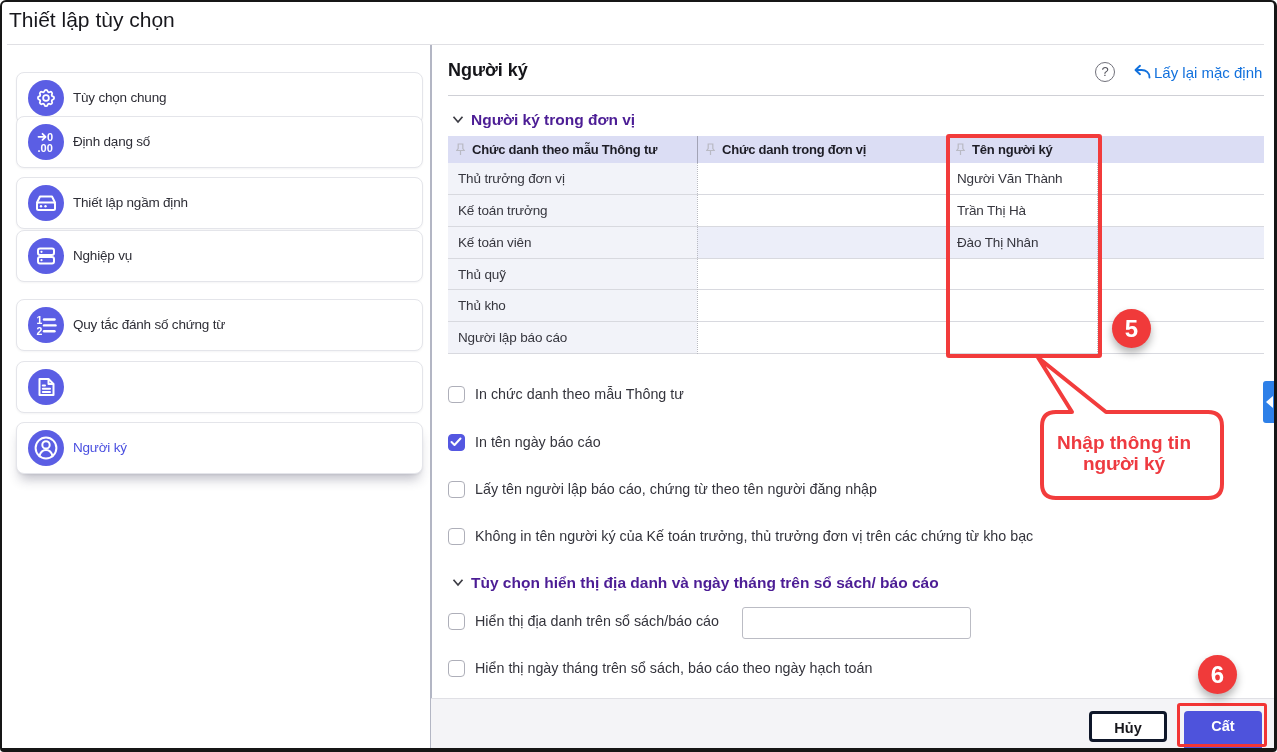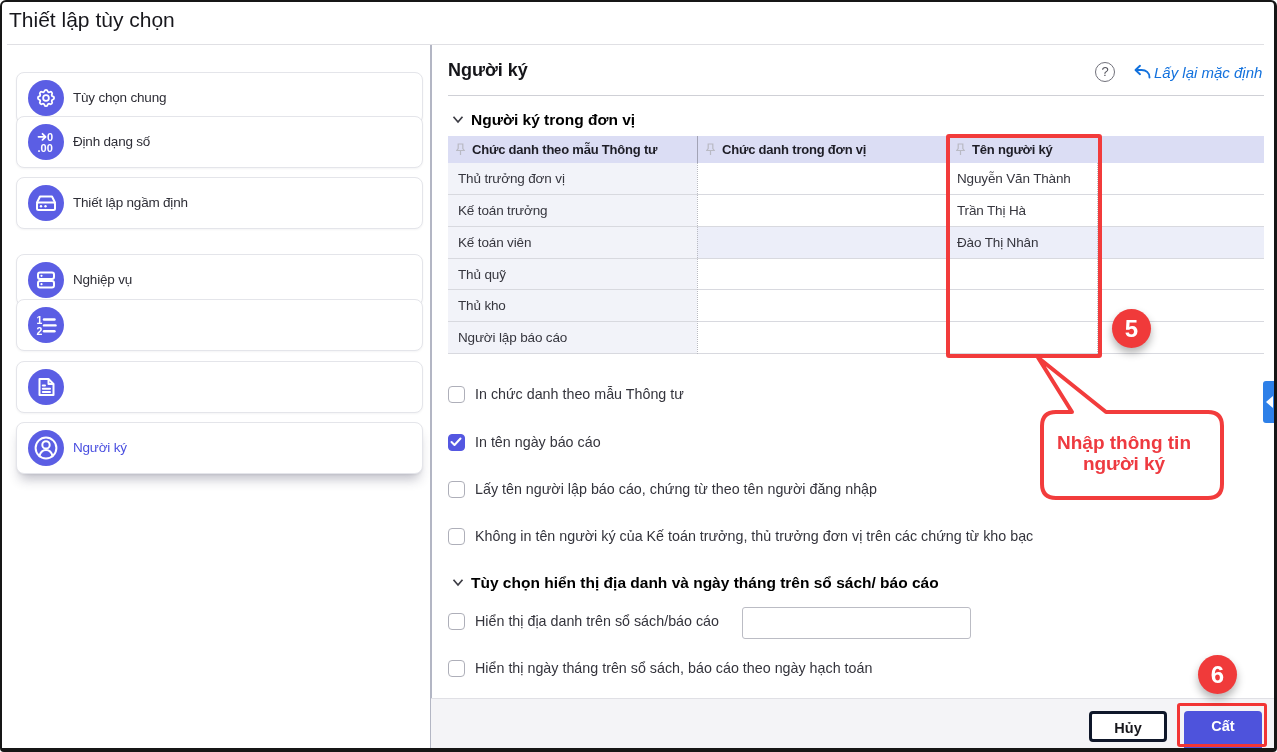--- a/index.html
+++ b/index.html
@@ -15,23 +15,23 @@
 .card { position:absolute; left:16px; width:407px; height:52px; background:#fff; border:1px solid #e4e5ea; border-radius:8px; box-shadow:0 1px 2px rgba(30,30,50,0.05); }
 .card .ic { position:absolute; left:11px; top:7px; width:36px; height:36px; border-radius:50%; background:#5b5ee4; }
 .card .lb { position:absolute; left:56px; top:0; height:50px; line-height:50px; font-size:13.5px; letter-spacing:-0.2px; color:#2e2e36; }
 .card.sel { box-shadow:0 9px 12px -4px rgba(40,40,70,0.30), 0 1px 2px rgba(30,30,50,0.06); }
 .card.sel .lb { color:#4a4fe0; }
 .ic svg { position:absolute; left:0; top:0; }
 
 
 .h1 { left:448px; top:60px; font-size:18px; font-weight:700; color:#141419; }
 .help { left:1095px; top:62px; width:20px; height:20px; border:1.5px solid #71717b; border-radius:50%; color:#55555e; font-size:13px; font-weight:400; text-align:center; line-height:17px; }
-.deflink { left:1154px; top:64px; font-size:15px; color:#1271dd;font-style:italic; }
+.deflink { left:1154px; top:64px; font-size:15px; color:#1271dd; }
 .hr2 { left:448px; top:95px; width:816px; height:1px; background:#cfd0d6; }
-.sech { font-size:15.5px; font-weight:700; color:#000000; }
+.sech { font-size:15.5px; font-weight:700; color:#4c1d95; }
 
 
 .thead { left:448px; top:136px; width:816px; height:27px; background:#dbddf4; }
 .thead .ht { position:absolute; top:0; height:27px; line-height:27px; font-weight:700; font-size:13px; letter-spacing:-0.2px; color:#1d1d26; }
 .trow { position:absolute; left:448px; width:816px; height:32px; border-bottom:1px solid #d8d9df; }
 .tc1 { position:absolute; left:0; top:0; width:249px; height:100%; background:#f2f3f9; }
 .rowhl { background:#eceef9; }
 .ctext { position:absolute; top:0; height:31px; line-height:31px; font-size:13.5px; letter-spacing:-0.15px; color:#36363e; }
 .vd { position:absolute; top:163px; width:1px; height:191px; border-left:1px dotted #b9bac2; }
 
@@ -98,21 +98,21 @@
       <g stroke="#fff" fill="none" stroke-width="2" stroke-linejoin="round" stroke-linecap="round">
         <path d="M9 17.5 L12 11.5 H24 L27 17.5"></path>
         <rect x="9" y="17.5" width="18" height="7.5" rx="1.5"></rect>
       </g>
       <circle cx="13" cy="21.2" r="1.2" fill="#fff"></circle>
       <circle cx="17.5" cy="21.2" r="1.2" fill="#fff"></circle>
     </svg>
   </div>
   <div class="lb">Thiết lập ngầm định</div>
 </div>
-<div class="card" style="top:254px;">
+<div class="card" style="top:230px;">
   <div class="ic">
     <svg width="36" height="36" viewBox="0 0 36 36">
       <g stroke="#fff" fill="none" stroke-width="2" stroke-linejoin="round">
         <rect x="10" y="10.5" width="16" height="6.5" rx="2"></rect>
         <rect x="10" y="19" width="16" height="6.5" rx="2"></rect>
       </g>
       <circle cx="13.5" cy="13.8" r="1.1" fill="#fff"></circle>
       <circle cx="13.5" cy="22.2" r="1.1" fill="#fff"></circle>
     </svg>
   </div>
@@ -123,20 +123,21 @@
     <svg width="36" height="36" viewBox="0 0 36 36">
       <text x="8.5" y="16.5" font-size="10.5" font-weight="bold" fill="#fff" font-family="Liberation Sans">1</text>
       <text x="8.5" y="28" font-size="10.5" font-weight="bold" fill="#fff" font-family="Liberation Sans">2</text>
       <g stroke="#fff" stroke-width="2.4" stroke-linecap="round">
         <line x1="16" y1="12.5" x2="26.5" y2="12.5"></line>
         <line x1="16" y1="18.4" x2="27.5" y2="18.4"></line>
         <line x1="16" y1="24.3" x2="26.5" y2="24.3"></line>
       </g>
     </svg>
   </div>
+  <div class="lb">Quy tắc đánh số chứng từ</div>
 </div>
 <div class="card" style="top:361px;">
   <div class="ic">
     <svg width="36" height="36" viewBox="0 0 36 36">
       <g stroke="#fff" fill="none" stroke-width="2" stroke-linejoin="round">
         <path d="M11.5 10 H20.5 L25.5 15 V26 H11.5 Z"></path>
         <path d="M20.5 10 V15 H25.5"></path>
       </g>
       <g stroke="#fff" stroke-width="2" stroke-linecap="round">
         <line x1="14.8" y1="16.5" x2="17" y2="16.5"></line>
@@ -192,21 +193,21 @@
       <g stroke="#b9bac4" fill="none" stroke-width="1.2">
         <path d="M2.2 1 H6.8 V5.5 L8.2 7.5 H0.8 L2.2 5.5 Z"></path>
         <line x1="4.5" y1="7.5" x2="4.5" y2="12"></line>
       </g>
     </svg>
   <div class="ht" style="left:524px;">Tên người ký</div>
 </div>
 <div class="trow" style="top:163px;">
   <div class="tc1"></div>
   <div class="ctext" style="left:10px;">Thủ trưởng đơn vị</div>
-  <div class="ctext" style="left:509px;">Nguyễn Văn Thành</div>
+  <div class="ctext" style="left:509px;">Người Văn Thành</div>
 </div>
 <div class="trow" style="top:195px; height:31.8px;">
   <div class="tc1"></div>
   <div class="ctext" style="left:10px;">Kế toán trưởng</div>
   <div class="ctext" style="left:509px;">Trần Thị Hà</div>
 </div>
 <div class="trow" style="top:227px; height:32px;">
   <div class="tc1"></div>
   <div style="position:absolute; left:249px; top:0; right:0; height:100%;" class="rowhl"></div>
   <div class="ctext" style="left:10px;">Kế toán viên</div>

